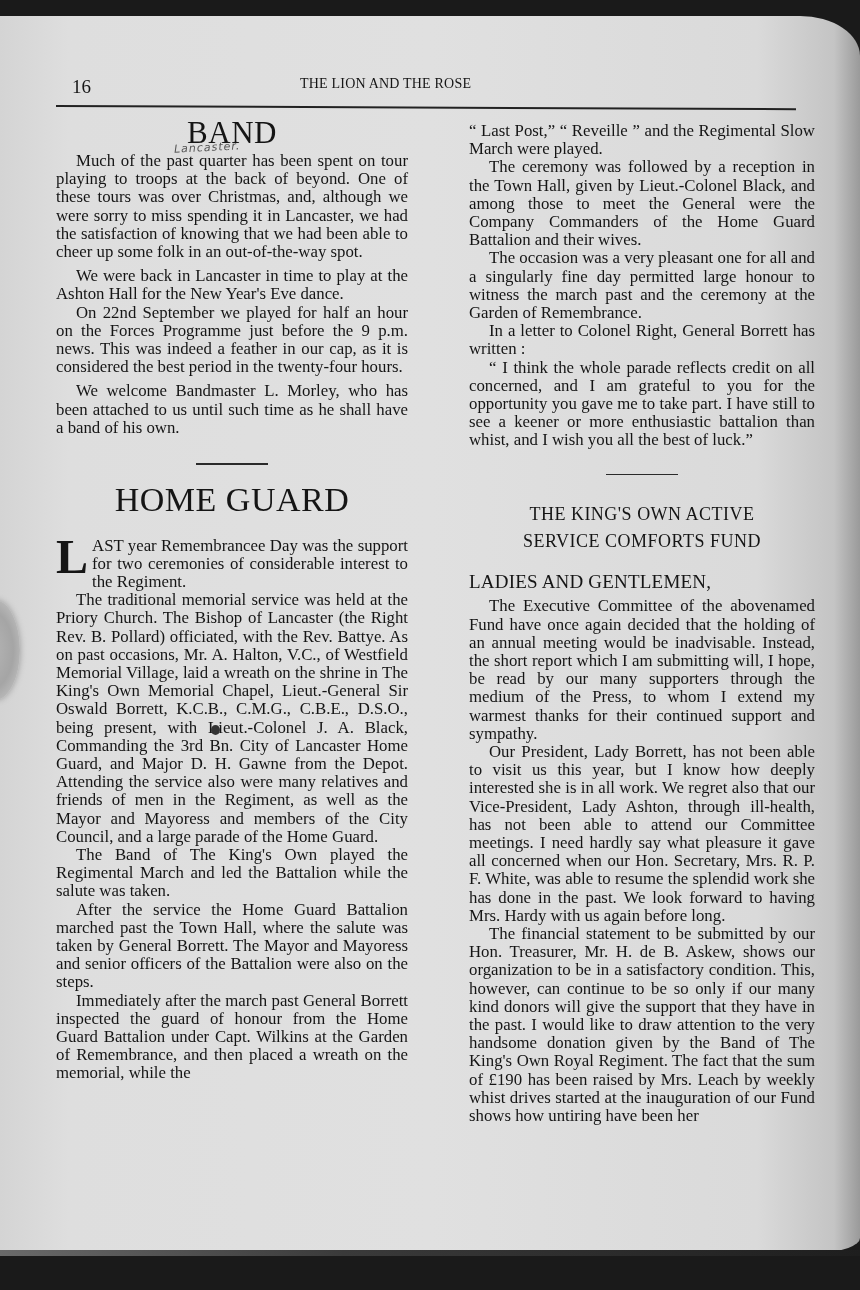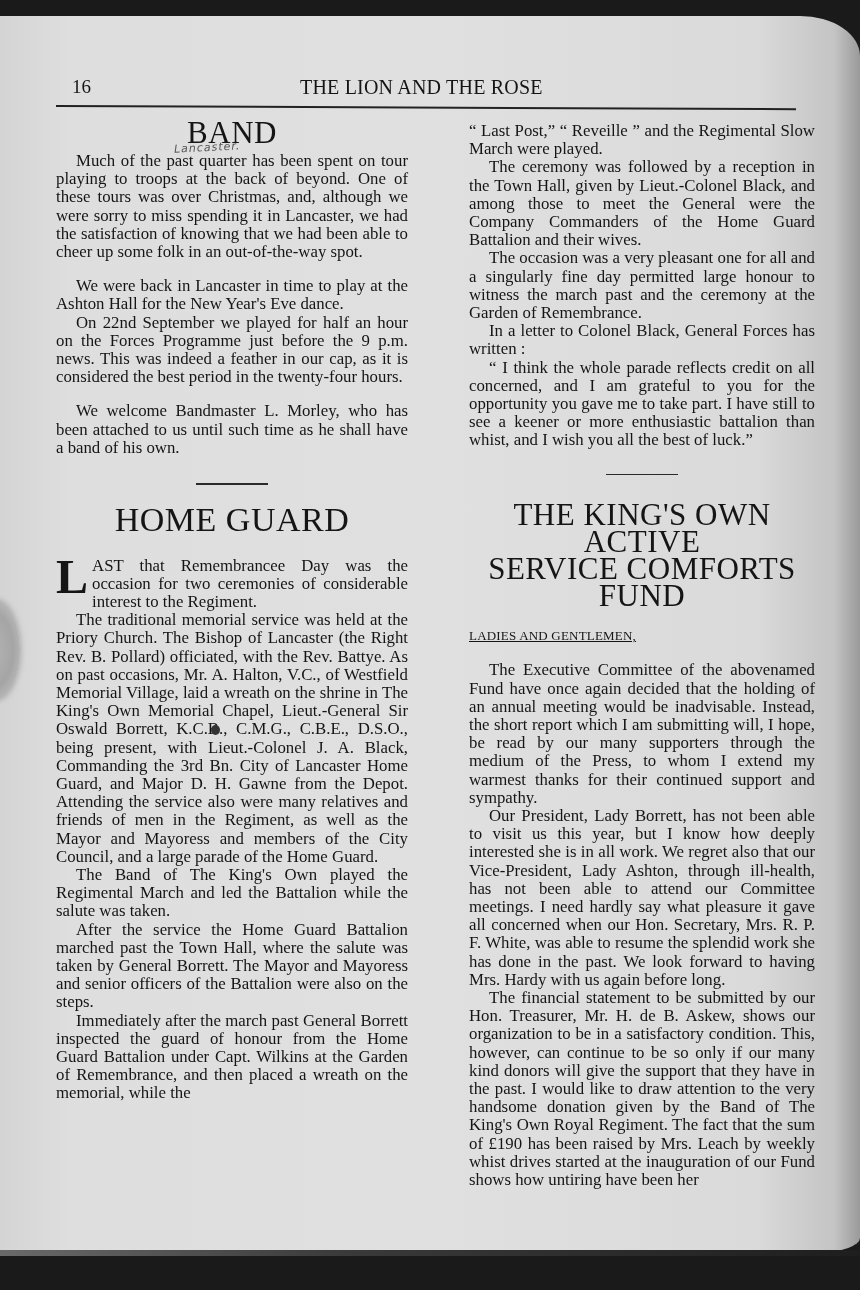--- a/index.html
+++ b/index.html
@@ -28,51 +28,51 @@
       background: radial-gradient(ellipse at 40% 50%, #b6b6b6 0%, #a5a5a5 55%, #cfcfcf 100%);
       box-shadow: 0 0 6px #9a9a9a;
     }
     .running-head {
       position: absolute; left: 56px; top: 76px; width: 740px; height: 24px;
     }
     .page-num {
       position: absolute; left: 0; top: 0; font-size: 19px; margin-left: 16px;
     }
     .journal-title {
-      position: absolute; left: 244px; top: 0; font-size: 20px; letter-spacing: 0.2px;
+      position: absolute; left: 244px; top: 0; font-size: 14px; letter-spacing: 0.2px;
     }
     .head-rule {
       position: absolute; left: 56px; top: 105px; width: 740px; height: 2px;
       background: #222;
       transform: rotate(0.25deg);
       transform-origin: left;
     }
     .col {
       position: absolute; font-size: 16.8px; line-height: 18.2px;
       text-align: justify;
     }
     .col-left { left: 56px; top: 118px; width: 352px; }
     .col-right { left: 469px; top: 122px; width: 346px; }
     .col p { margin: 0; text-indent: 20px; }
     .col p.noindent { text-indent: 0; }
-    .col p.gap { margin-top: 16px; }
+    .col p.gap { margin-top: 6px; }
     h2.sect {
       margin: 0; font-weight: normal; text-align: center;
       letter-spacing: 0.5px;
     }
     .band-title { font-size: 31px; line-height: 30px; margin-bottom: 4px !important; }
     .hg-title { font-size: 34px; line-height: 30px; }
-    .fund-title { font-size: 31px; line-height: 27px; text-align: center; letter-spacing: 0.8px; }
+    .fund-title { font-size: 18px; line-height: 27px; text-align: center; letter-spacing: 0.8px; }
     .short-rule {
       width: 72px; height: 1.5px; background: #2a2a2a; margin: 0 auto;
     }
     .drop-cap {
       float: left; font-size: 48px; line-height: 36px; margin: 2px 4px 0 0; font-weight: bold;
     }
-    .salutation { text-indent: 0 !important; font-size: 13px; letter-spacing: 0.2px; text-decoration: underline; }
+    .salutation { text-indent: 0 !important; font-size: 19px; letter-spacing: 0.2px; }
     .handwriting {
       position: absolute; left: 174px; top: 141px;
       font-family: "DejaVu Sans", sans-serif; font-size: 11px; font-style: italic;
       color: #555; letter-spacing: 1px; transform: rotate(-3deg);
     }
     .ink-blot {
       position: absolute; left: 211px; top: 725px; width: 9px; height: 10px;
       border-radius: 50%; background: #333;
     }
   </style>
@@ -98,34 +98,34 @@
   <p>On 22nd September we played for half an hour on the Forces Programme just before the 9 p.m. news. This was indeed a feather in our cap, as it is considered the best period in the twenty-four hours.</p>
   <p class="gap">We welcome Bandmaster L. Morley, who has been attached to us until such time as he shall have a band of his own.</p>
 
   <div style="height:26px"></div>
   <div class="short-rule"></div>
   <div style="height:20px"></div>
 
   <h2 class="sect hg-title">HOME GUARD</h2>
   <div style="height:22px"></div>
 
-  <p class="noindent"><span class="drop-cap">L</span><span>AST that Remembrancee Day was the occasion for two ceremonies of considerable interest to the Regiment.</span></p>
+  <p class="noindent"><span class="drop-cap">L</span><span>AST year Remembrancee Day was the support for two ceremonies of considerable interest to the Regiment.</span></p>
   <p>The traditional memorial service was held at the Priory Church. The Bishop of Lancaster (the Right Rev. B. Pollard) officiated, with the Rev. Battye. As on past occasions, Mr. A. Halton, V.C., of Westfield Memorial Village, laid a wreath on the shrine in The King's Own Memorial Chapel, Lieut.-General Sir Oswald Borrett, K.C.B., C.M.G., C.B.E., D.S.O., being present, with Lieut.-Colonel J. A. Black, Commanding the 3rd Bn. City of Lancaster Home Guard, and Major D. H. Gawne from the Depot. Attending the service also were many relatives and friends of men in the Regiment, as well as the Mayor and Mayoress and members of the City Council, and a large parade of the Home Guard.</p>
   <p>The Band of The King's Own played the Regimental March and led the Battalion while the salute was taken.</p>
   <p>After the service the Home Guard Battalion marched past the Town Hall, where the salute was taken by General Borrett. The Mayor and Mayoress and senior officers of the Battalion were also on the steps.</p>
   <p>Immediately after the march past General Borrett inspected the guard of honour from the Home Guard Battalion under Capt. Wilkins at the Garden of Remembrance, and then placed a wreath on the memorial, while the</p>
 </div>
 
 <div class="ink-blot"></div>
 
 <div class="col col-right">
   <p class="noindent">“ Last Post,” “ Reveille ” and the Regimental Slow March were played.</p>
   <p>The ceremony was followed by a reception in the Town Hall, given by Lieut.-Colonel Black, and among those to meet the General were the Company Commanders of the Home Guard Battalion and their wives.</p>
   <p>The occasion was a very pleasant one for all and a singularly fine day permitted large honour to witness the march past and the ceremony at the Garden of Remembrance.</p>
-  <p>In a letter to Colonel Black, General Forces has written :</p>
+  <p>In a letter to Colonel Right, General Borrett has written :</p>
   <p>“ I think the whole parade reflects credit on all concerned, and I am grateful to you for the opportunity you gave me to take part. I have still to see a keener or more enthusiastic battalion than whist, and I wish you all the best of luck.”</p>
 
   <div style="height:24px"></div>
   <div class="short-rule"></div>
   <div style="height:26px"></div>
 
   <h2 class="sect fund-title">
     <span>THE KING'S OWN ACTIVE</span><br>
     <span>SERVICE COMFORTS FUND</span>
   </h2>

